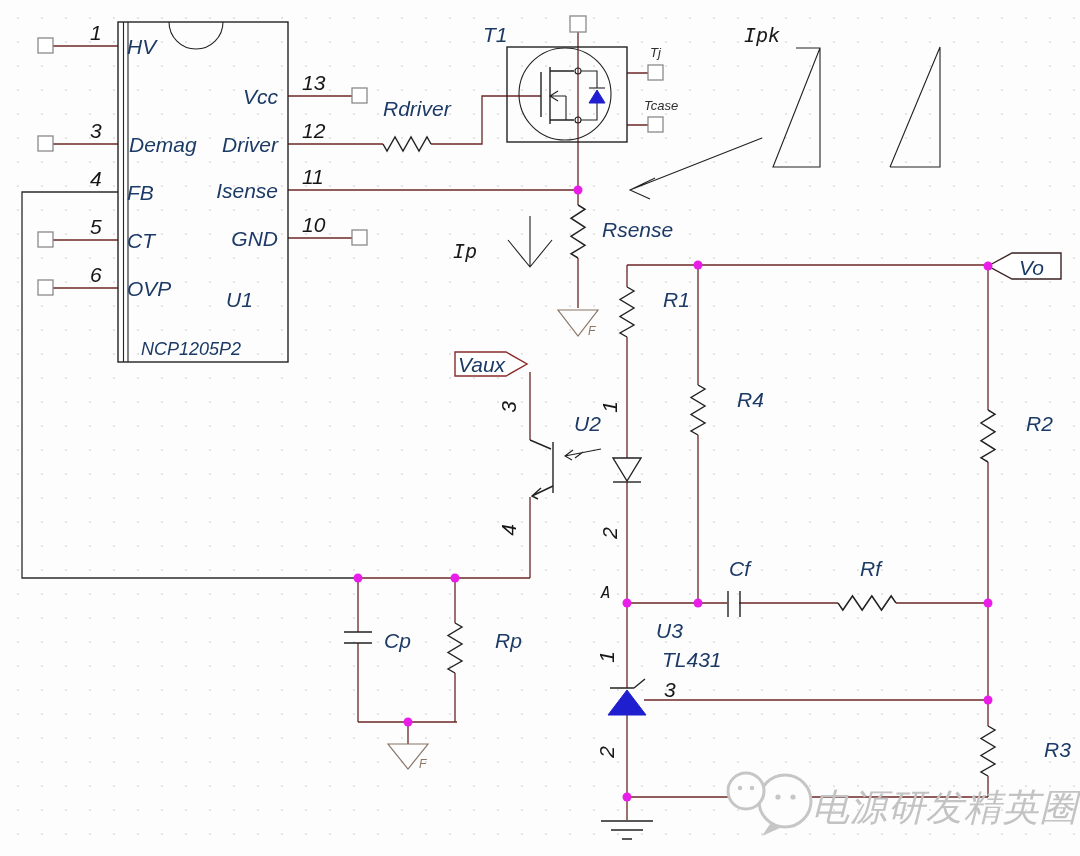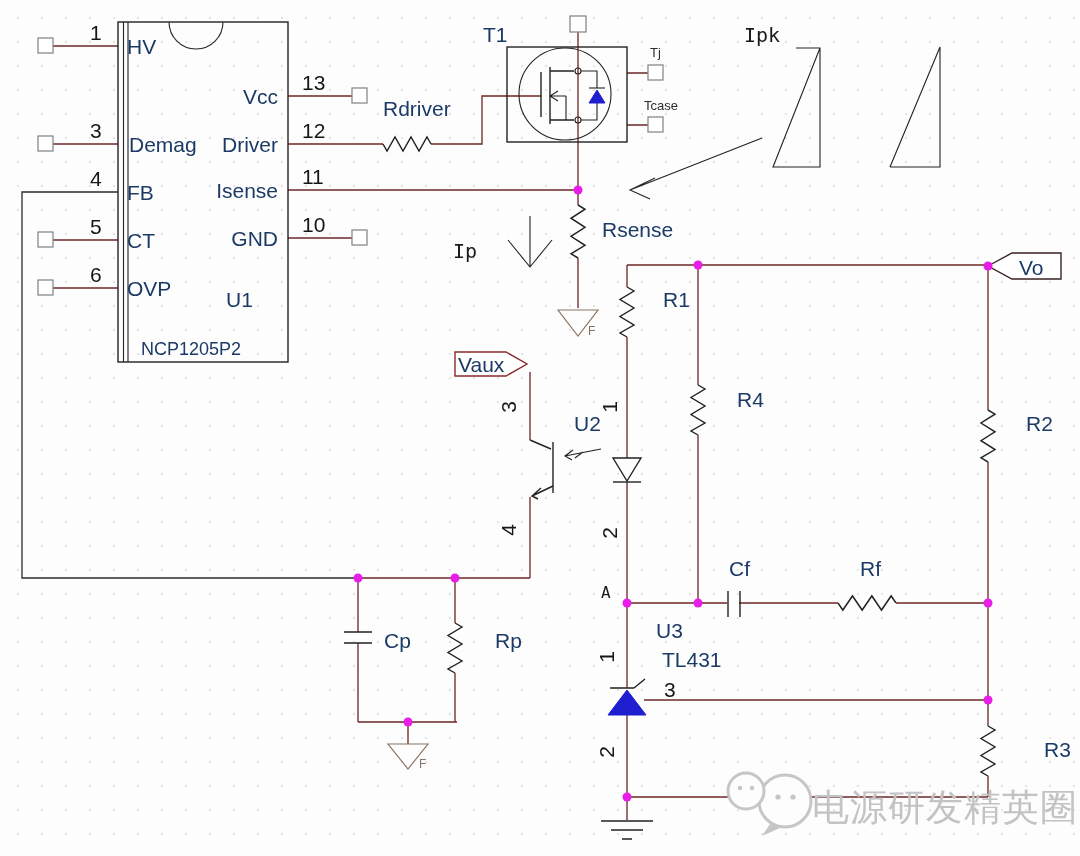--- a/index.html
+++ b/index.html
@@ -1,20 +1,21 @@
 <!DOCTYPE html>
 <html><head>
 <meta charset="utf-8">
 <style>
   html,body{margin:0;padding:0;background:#fff;}
   #canvas{
     position:relative;width:1080px;height:856px;overflow:hidden;background:#fdfdfd;
     background-image:radial-gradient(circle,#e4e4e4 1.1px,rgba(0,0,0,0) 1.3px);
     background-size:24px 24px;background-position:6px 6px;
     font-family:"Liberation Sans",sans-serif;
+    font-style:italic;
   }
   svg{position:absolute;left:0;top:0;}
   .wire{stroke:#6b2626;stroke-width:1.3;fill:none;}
   .wireblk{stroke:#2a2a2a;stroke-width:1.3;fill:none;}
   .comp{stroke:#222;stroke-width:1.4;fill:none;}
   .thin{stroke:#222;stroke-width:1.1;fill:none;}
   .gndf{stroke:#8a7565;stroke-width:1.2;fill:none;}
   .term{stroke:#8a8a8a;stroke-width:1.3;fill:#fff;}
   .node{fill:#e81ee8;stroke:none;}
   .lbl{fill:#1c3a66;font-size:21px;font-family:"Liberation Sans",sans-serif;}

